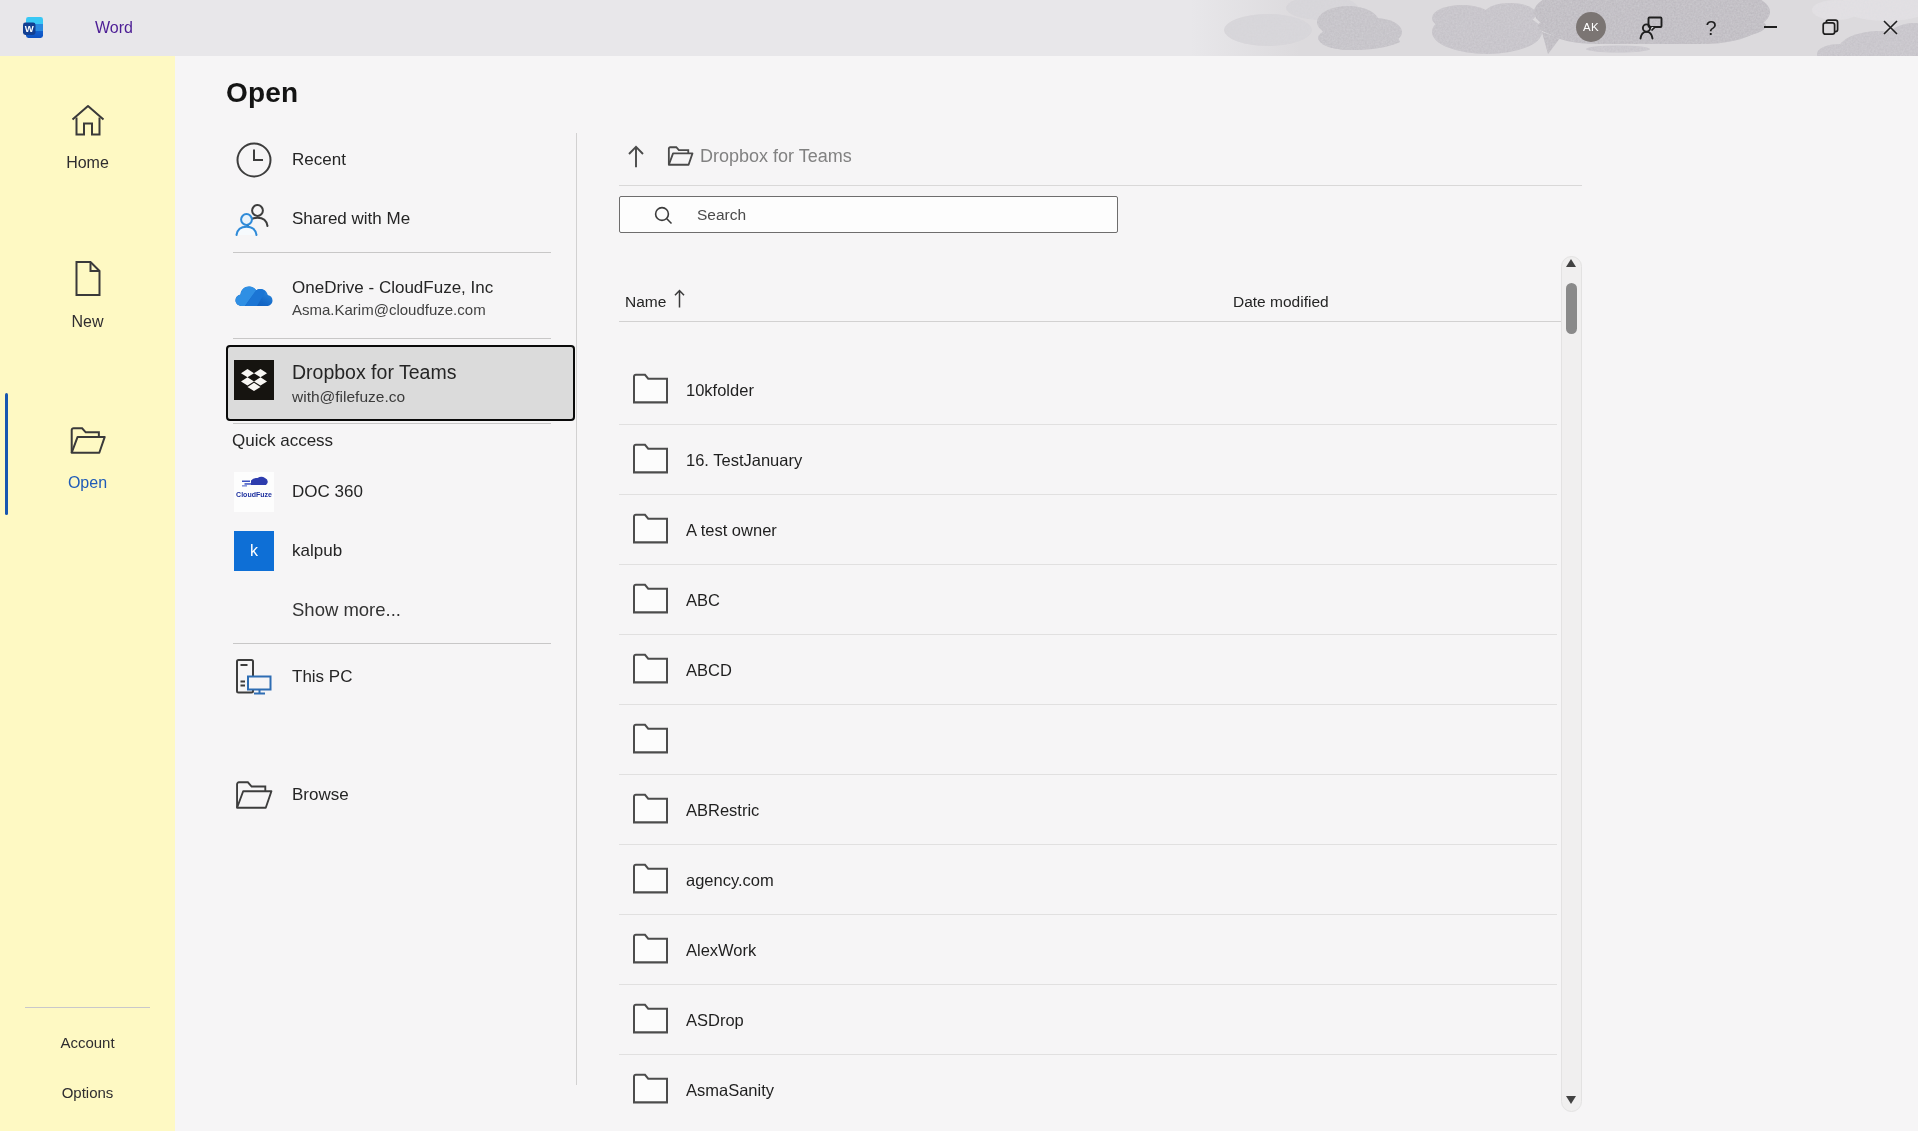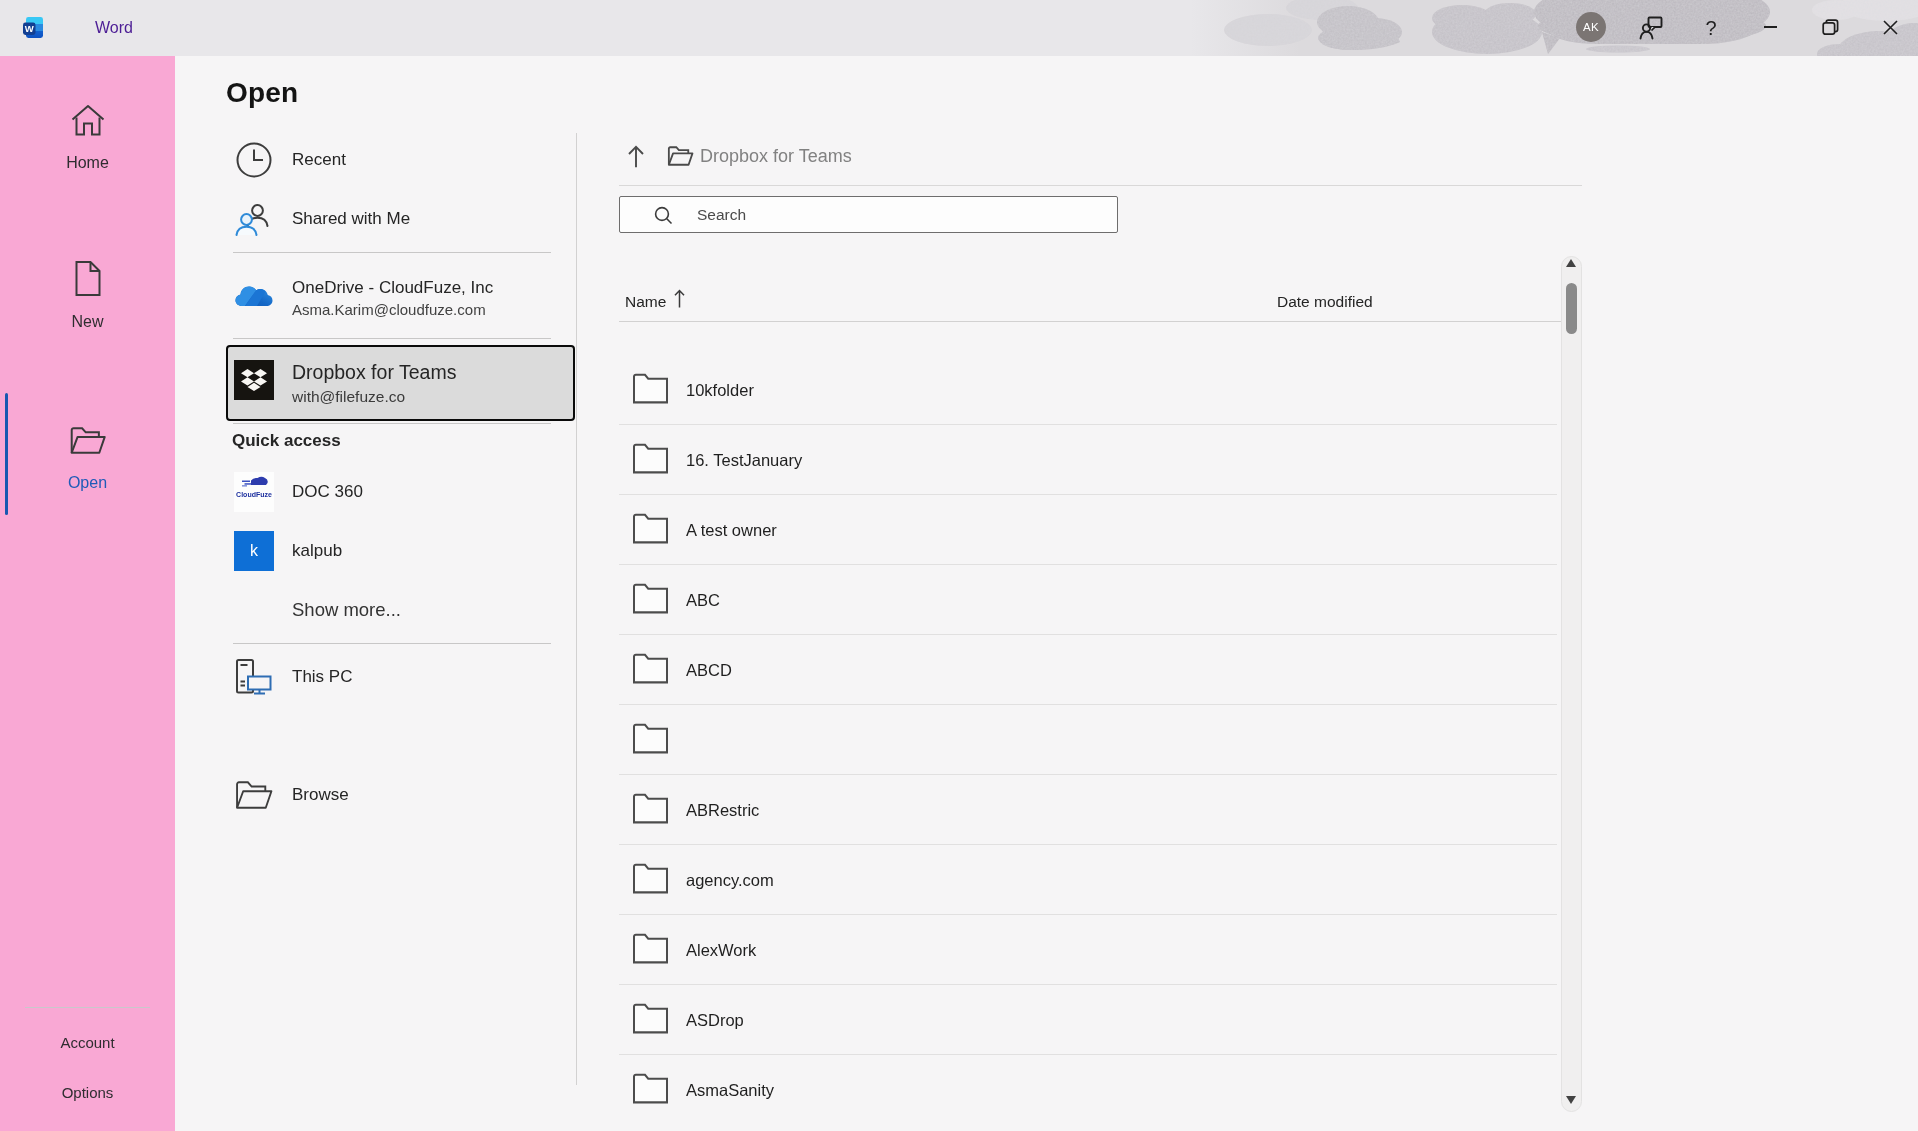--- a/index.html
+++ b/index.html
@@ -15,21 +15,21 @@
   #word-label { position:absolute; left:60px; top:0; height:56px; line-height:56px;
     font-size:16px; color:#4c1d95;margin-left:35px; }
   .tb-ico { position:absolute; top:0; height:56px; display:flex; align-items:center;
     justify-content:center; }
   #avatar { position:absolute; left:1576px; top:12px; width:30px; height:30px;
     border-radius:50%; background:#7b7573; color:#fff; font-size:11.5px;
     display:flex; align-items:center; justify-content:center; letter-spacing:.3px; }
 
   
   #sidebar { position:absolute; left:0; top:56px; width:175px; height:1075px;
-    background:#f9a8d4;padding-left:8px; }
+    background:#fef9c3;padding-left:8px; }
   .nav-ico { position:absolute; left:0; width:175px; text-align:center; }
   .nav-lbl { position:absolute; left:0; width:175px; text-align:center;
     color:#2f2d30; font-size:16px; }
   #accent { position:absolute; left:5px; top:337px; width:3px; height:122px;
     background:#1857b0; border-radius:2px; }
   .nav-sep { position:absolute; left:25px; width:125px; height:1px; background:#c9c8cb; }
   .nav-text { position:absolute; left:0; width:175px; text-align:center;
     font-size:15px; color:#2f2d30; }
 
   
@@ -42,21 +42,21 @@
   .lc-item { position:absolute; left:59px; width:500px; display:flex; align-items:center; }
   .lc-icon { width:40px; height:40px; flex:0 0 40px; display:flex;
     align-items:center; justify-content:center; }
   .lc-label { margin-left:18px; font-size:17px; color:#252525; }
   .lc-sub { font-size:15px; color:#424242; margin-top:3px; margin-left:18px; }
   .lc-sep { position:absolute; left:58px; width:318px; height:1px; background:#c8c7c7; }
   #vdiv { position:absolute; left:401px; top:77px; width:1px; height:952px; background:#d2d1d1; }
 
   #dropbox-tile { position:absolute; left:51px; top:289px; width:349px; height:76px;
     background:#dbdbdb; border:2.2px solid #0a0a0a; border-radius:4px; }
-  #qa-head { position:absolute; left:57px; top:375px; font-size:17px; font-weight:bold; color:#262626; }
+  #qa-head { position:absolute; left:57px; top:375px; font-size:17px; font-weight:normal; color:#262626; }
 
   
   .crumb { position:absolute; color:#818181; font-size:18px; }
   .rline { position:absolute; height:1px; background:#d9d8d8; }
   #searchbox { position:absolute; left:444px; top:140px; width:499px; height:37px;
     background:#fdfdfd; border:1px solid #6e6d6d; border-radius:2px; }
   #searchbox span { position:absolute; left:77px; top:9px; font-size:15.5px; color:#4a4a4a; }
   .hdr { position:absolute; font-size:15.5px; color:#242424; }
   .row { position:absolute; left:444px; width:938px; height:70px; }
   .row .ficon { position:absolute; left:13px; top:16px; }
@@ -326,21 +326,21 @@
       <circle cx="8" cy="8" r="6.4"></circle>
       <path d="M12.8 12.8 L17.5 17.5"></path>
     </svg>
     <span>Search</span>
   </div>
 
   <div class="hdr" style="left:450px;top:237px">Name</div>
   <svg class="abs" style="left:498px;top:232px" width="13" height="21" viewBox="0 0 13 21" fill="none" stroke="#3a3a3a" stroke-width="1.5">
     <path d="M6.5 19.5 V2.8 M2 7.3 L6.5 2.5 L11 7.3"></path>
   </svg>
-  <div class="hdr" style="left:1102px;top:237px">Date modified</div>
+  <div class="hdr" style="left:1058px;top:237px">Date modified</div>
   <div class="rline" style="left:444px;top:265px;width:963px;background:#d2d1d1"></div>
 
   <div id="rows">
   <div class="row" style="top:299px">
     <svg class="ficon" width="37" height="34" viewBox="0 0 37 32" preserveAspectRatio="none" fill="none" stroke="#4c4c4c" stroke-width="2">
       <path d="M2 29.5 V5.3 a1.8 1.8 0 0 1 1.8-1.8 H13 l3.2 3.8 H35 V29.5 Z" stroke-linejoin="miter" fill="#fcfcfc"></path>
     </svg>
     <div class="fname">10kfolder</div>
   </div>
   <div class="row-sep" style="top:368px"></div>

